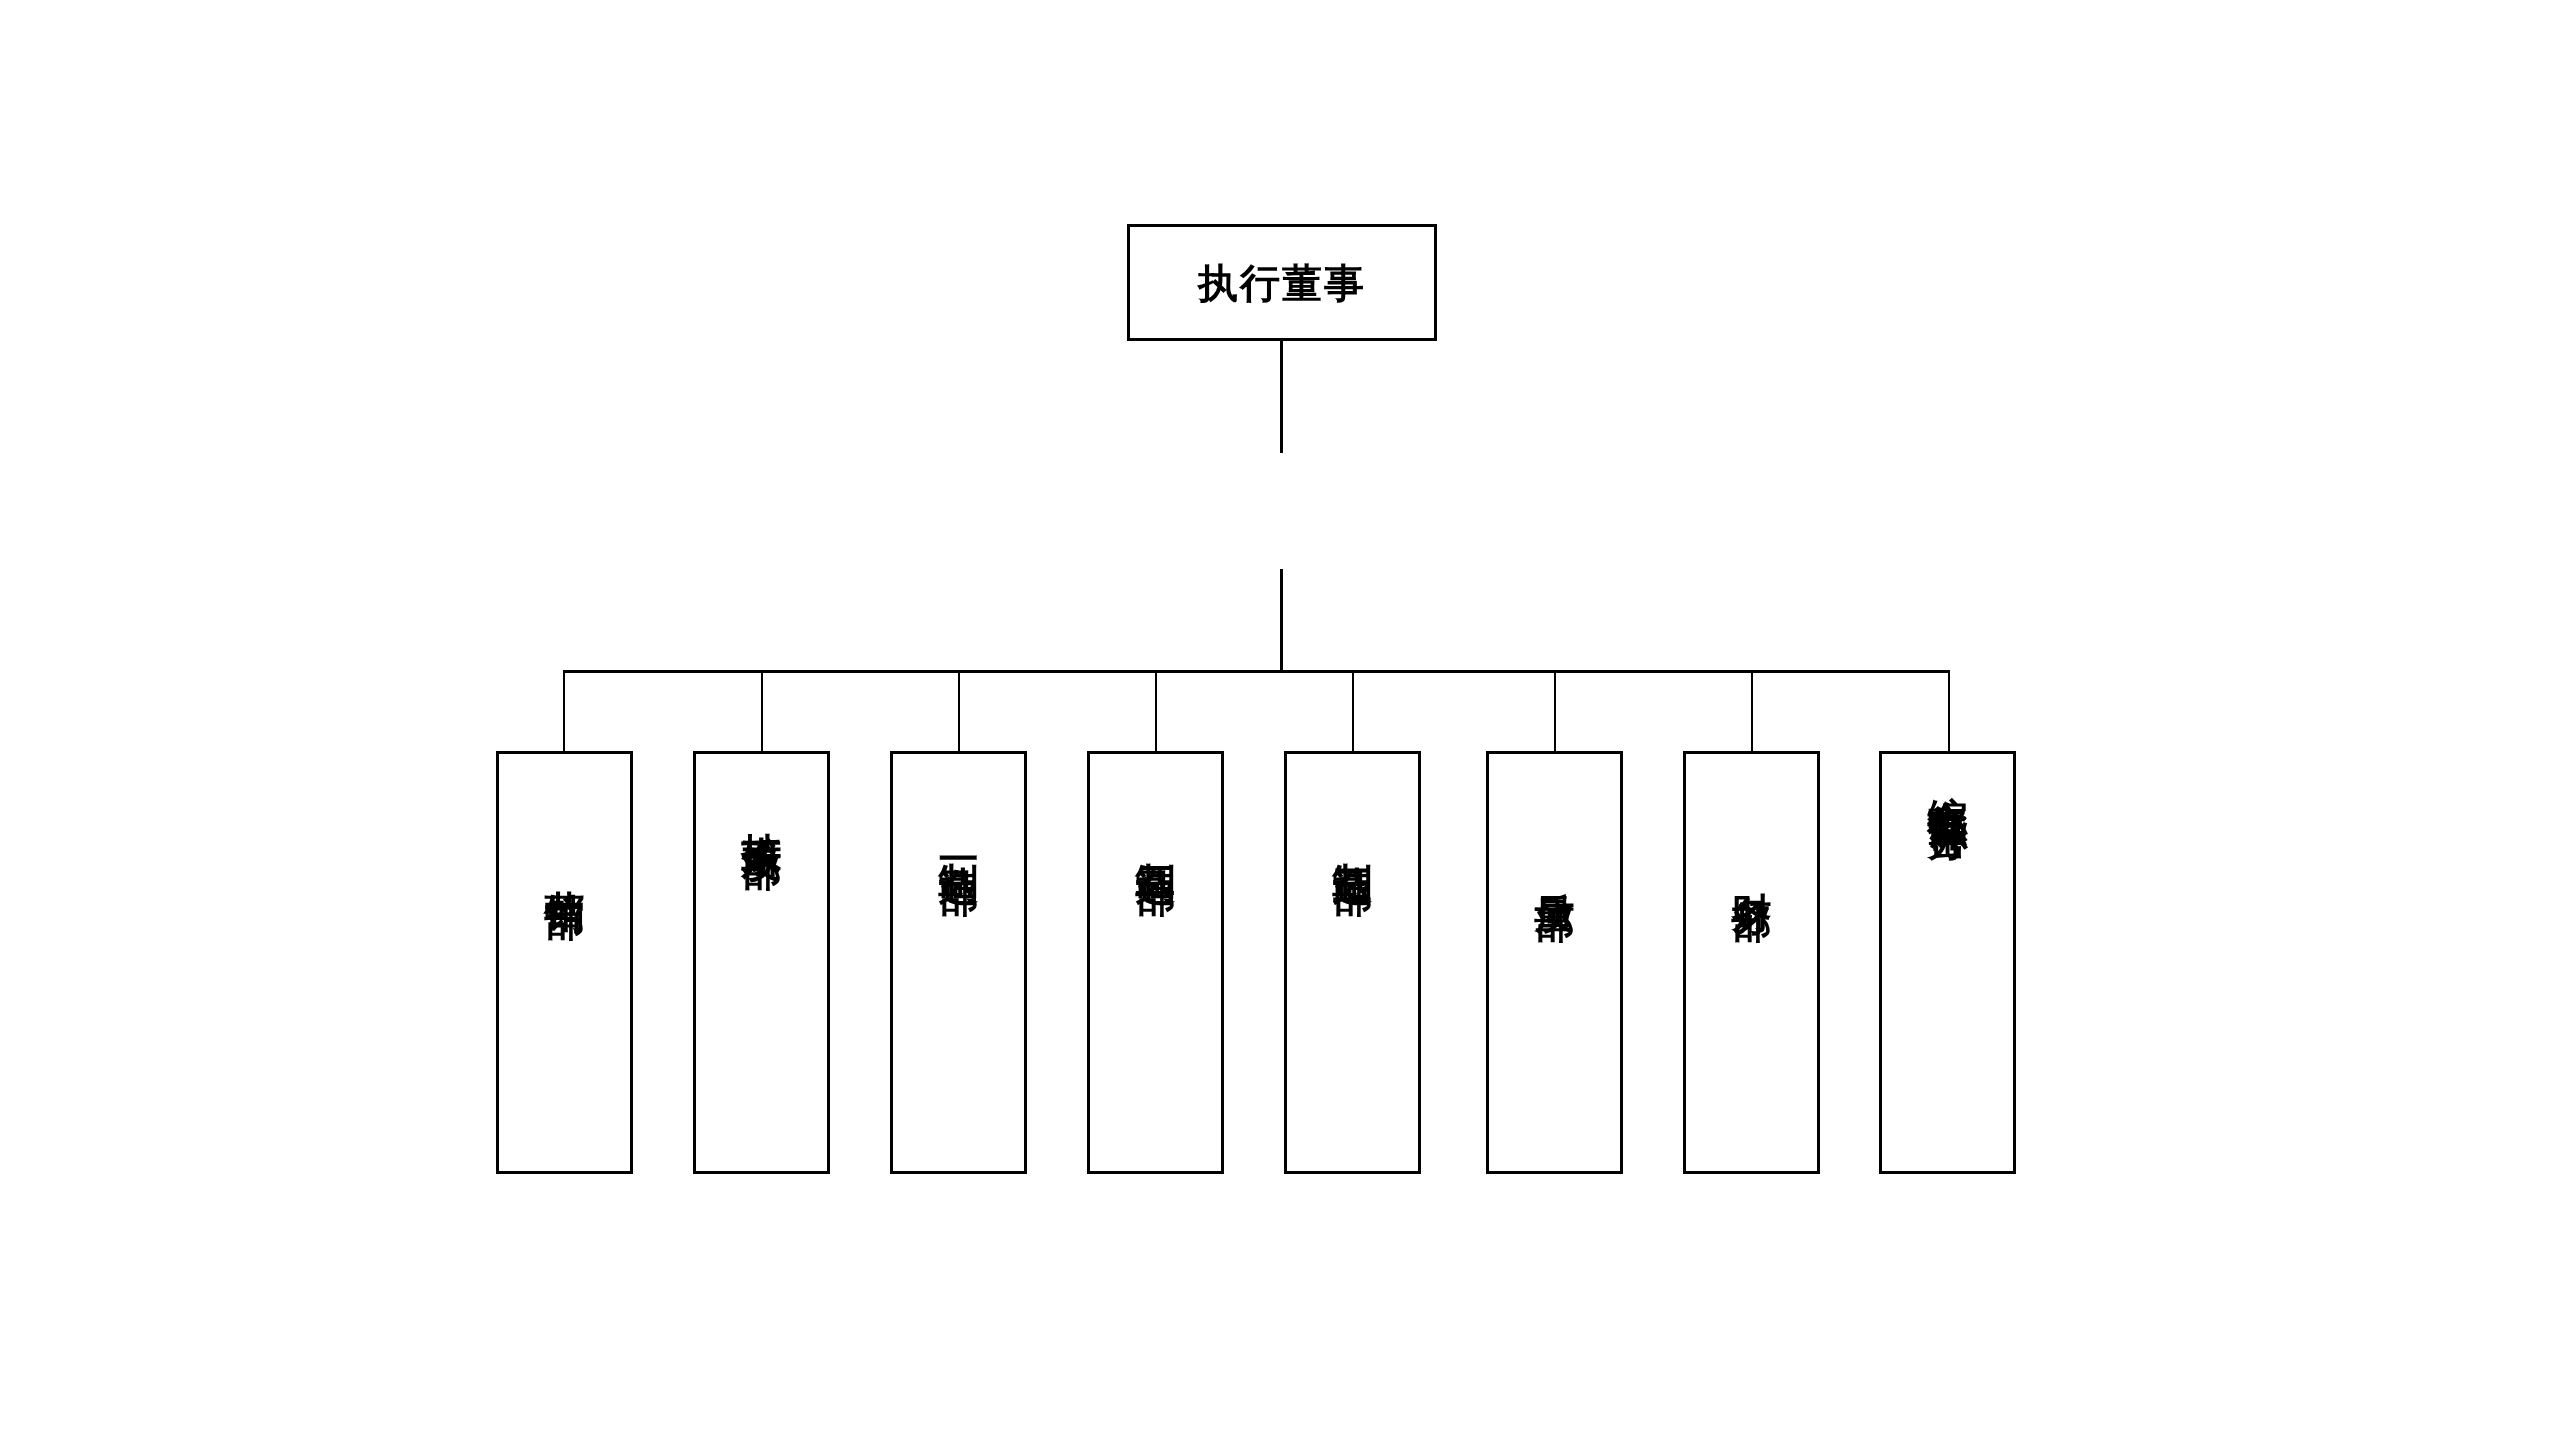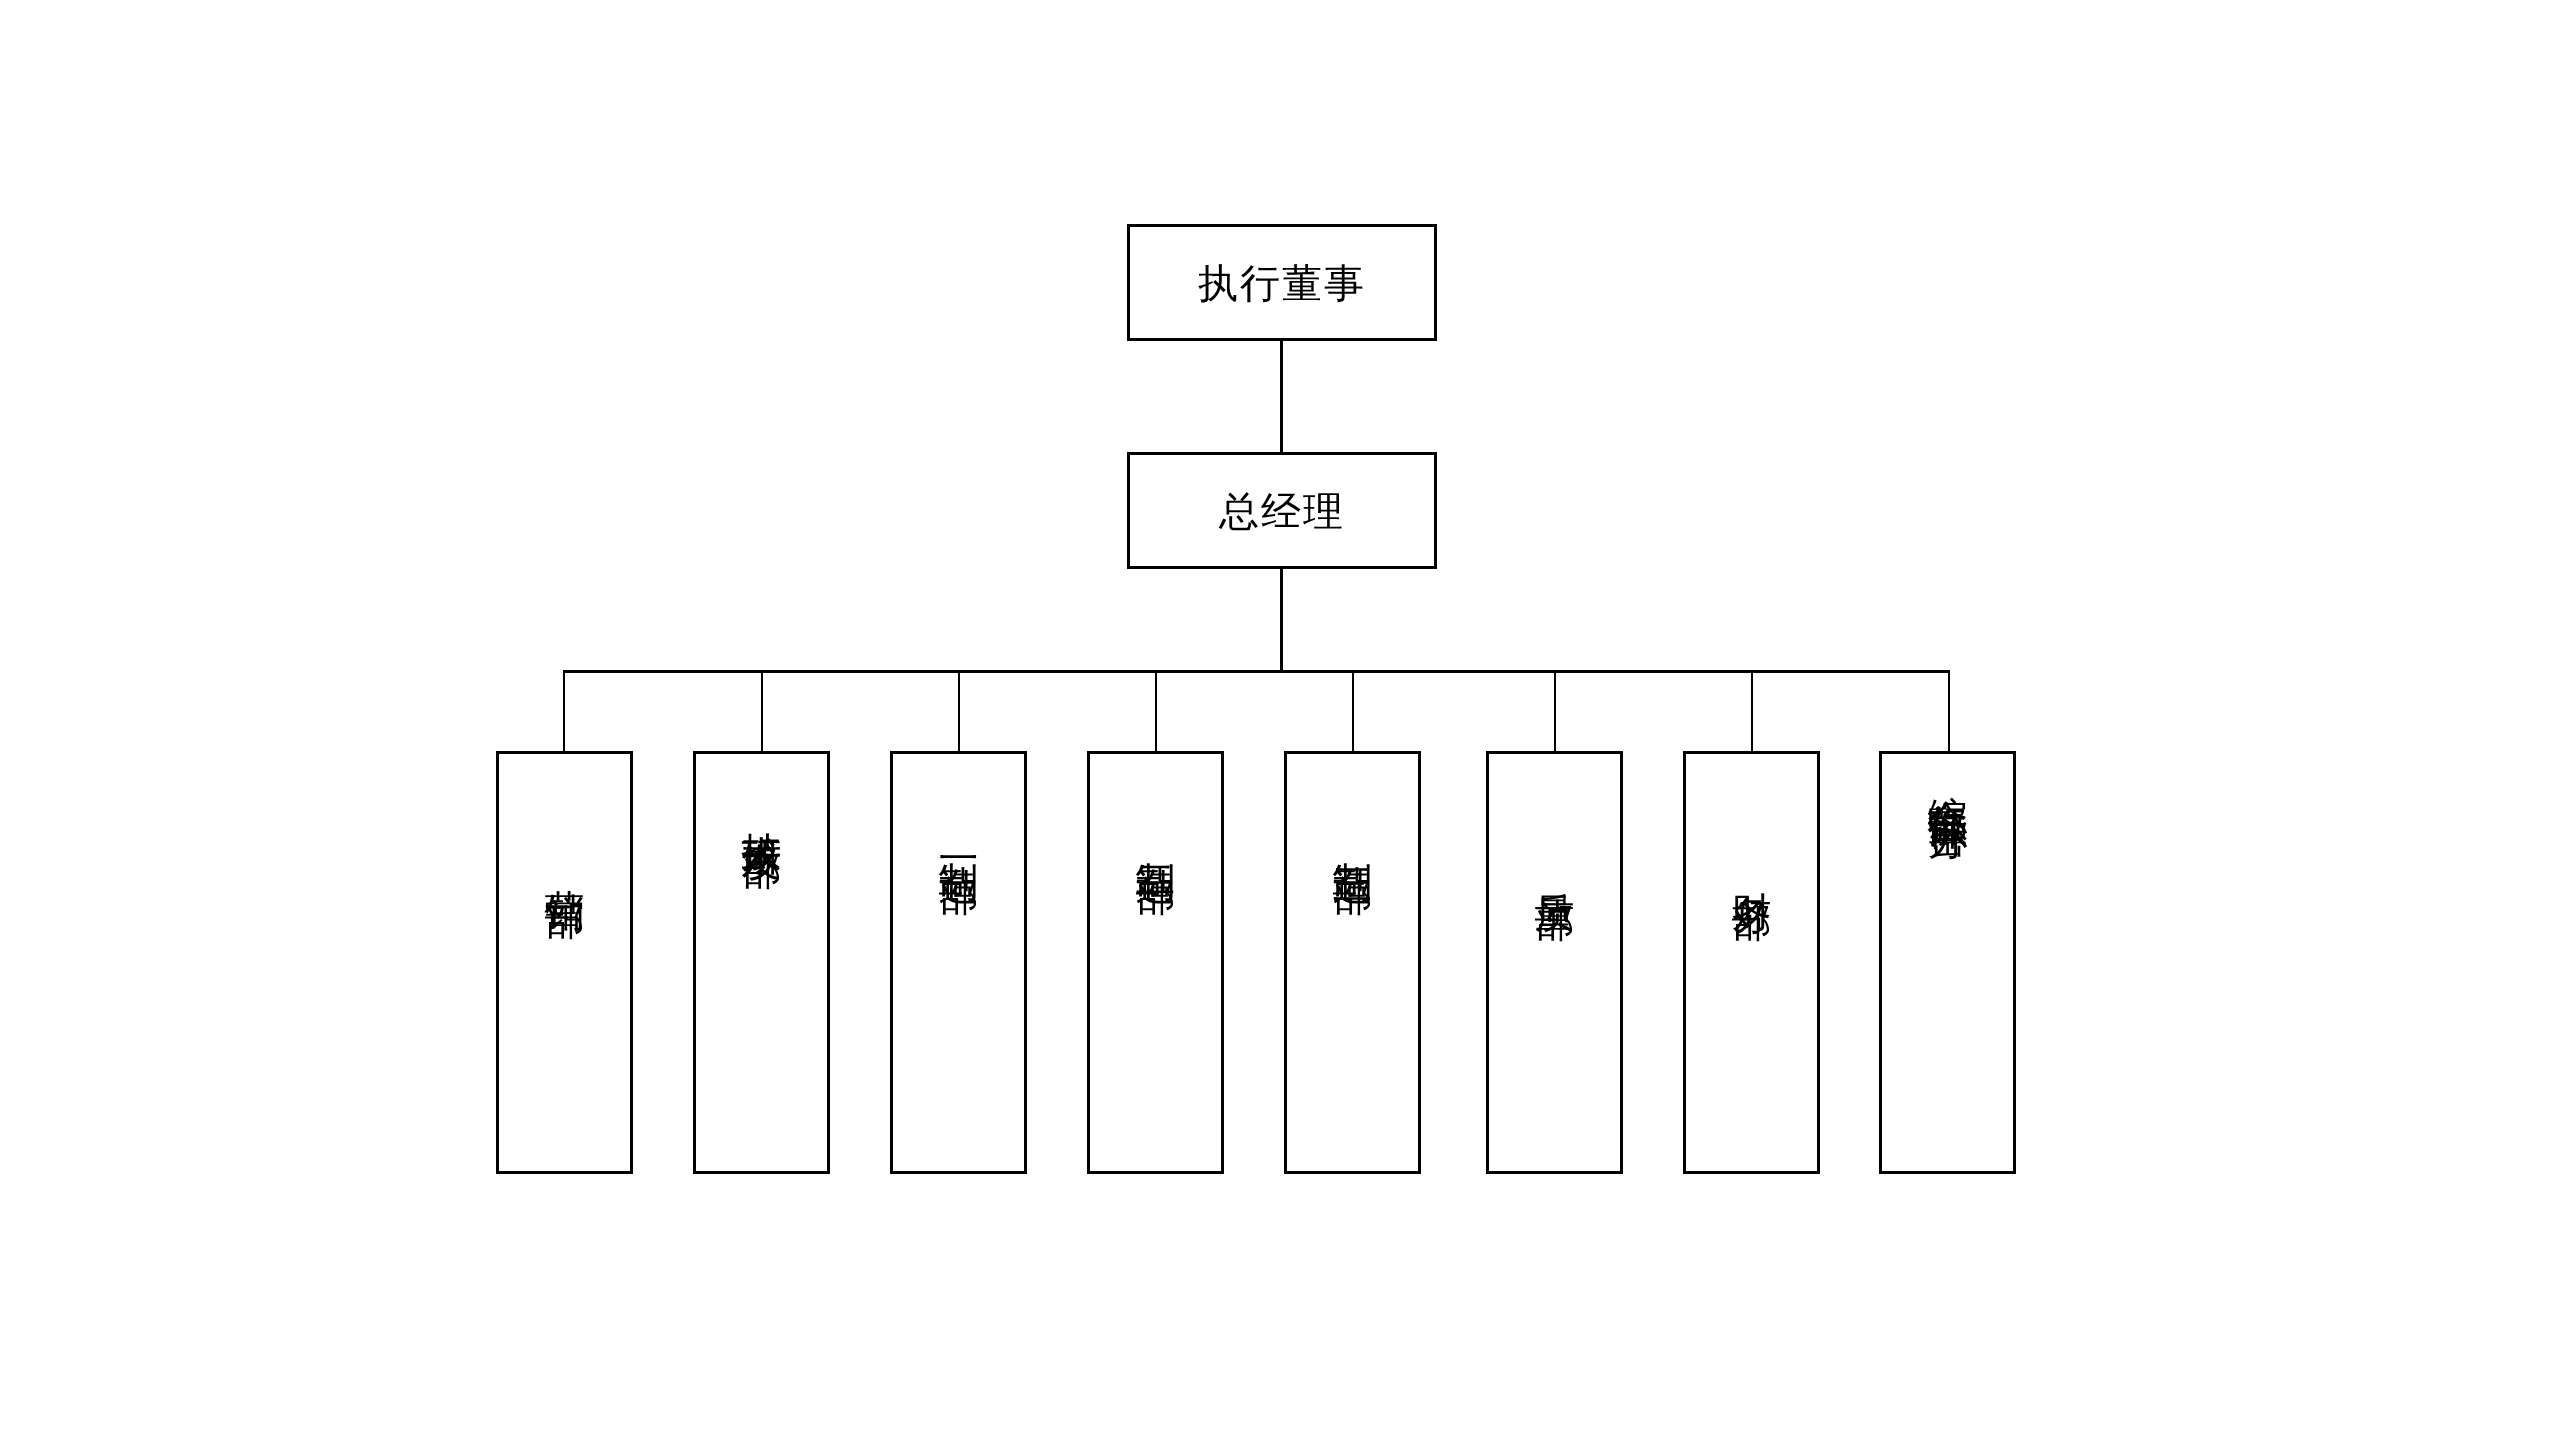--- a/index.html
+++ b/index.html
@@ -22,20 +22,21 @@
 
   
   .node {
     position: absolute;
     box-sizing: border-box;
     background: #ffffff;
     border: 3px solid #000000;
     display: flex;
     align-items: center;
     justify-content: center;
+    font-weight: bold;
   }
 
   .node-top {
     
     font-size: 40px;
     line-height: 1;
     color: #000000;
     letter-spacing: 2px;
     white-space: nowrap;
   }
@@ -117,23 +118,20 @@
 </style>
 </head>
 <body>
 
 <div id="chart-canvas">
 
   <div class="node level-1">
     <span class="node-top">执行董事</span>
   </div>
 
-  <div class="node level-2">
-    <span class="node-top">总经理</span>
-  </div>
 
   <div class="conn v trunk-1"></div>
   <div class="conn v trunk-2"></div>
   <div class="conn h bus"></div>
 
   <div class="conn v drop p0"></div>
   <div class="conn v drop p1"></div>
   <div class="conn v drop p2"></div>
   <div class="conn v drop p3"></div>
   <div class="conn v drop p4"></div>

